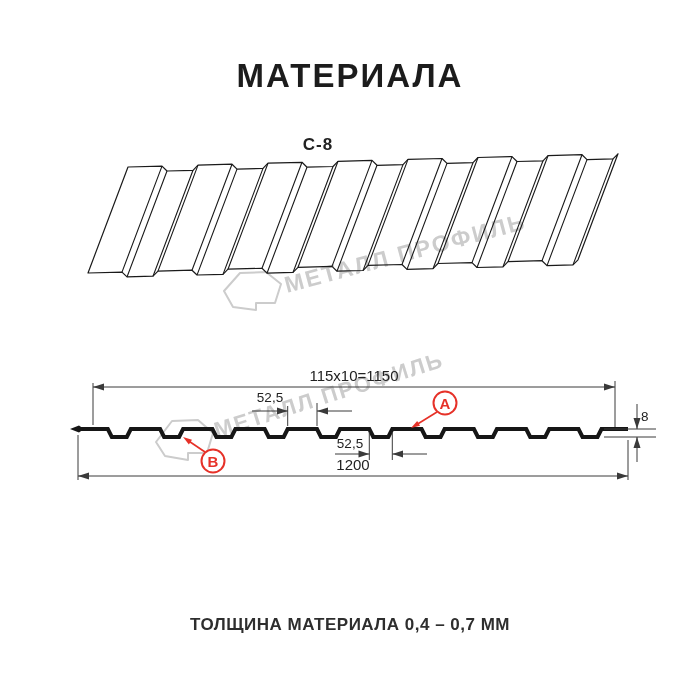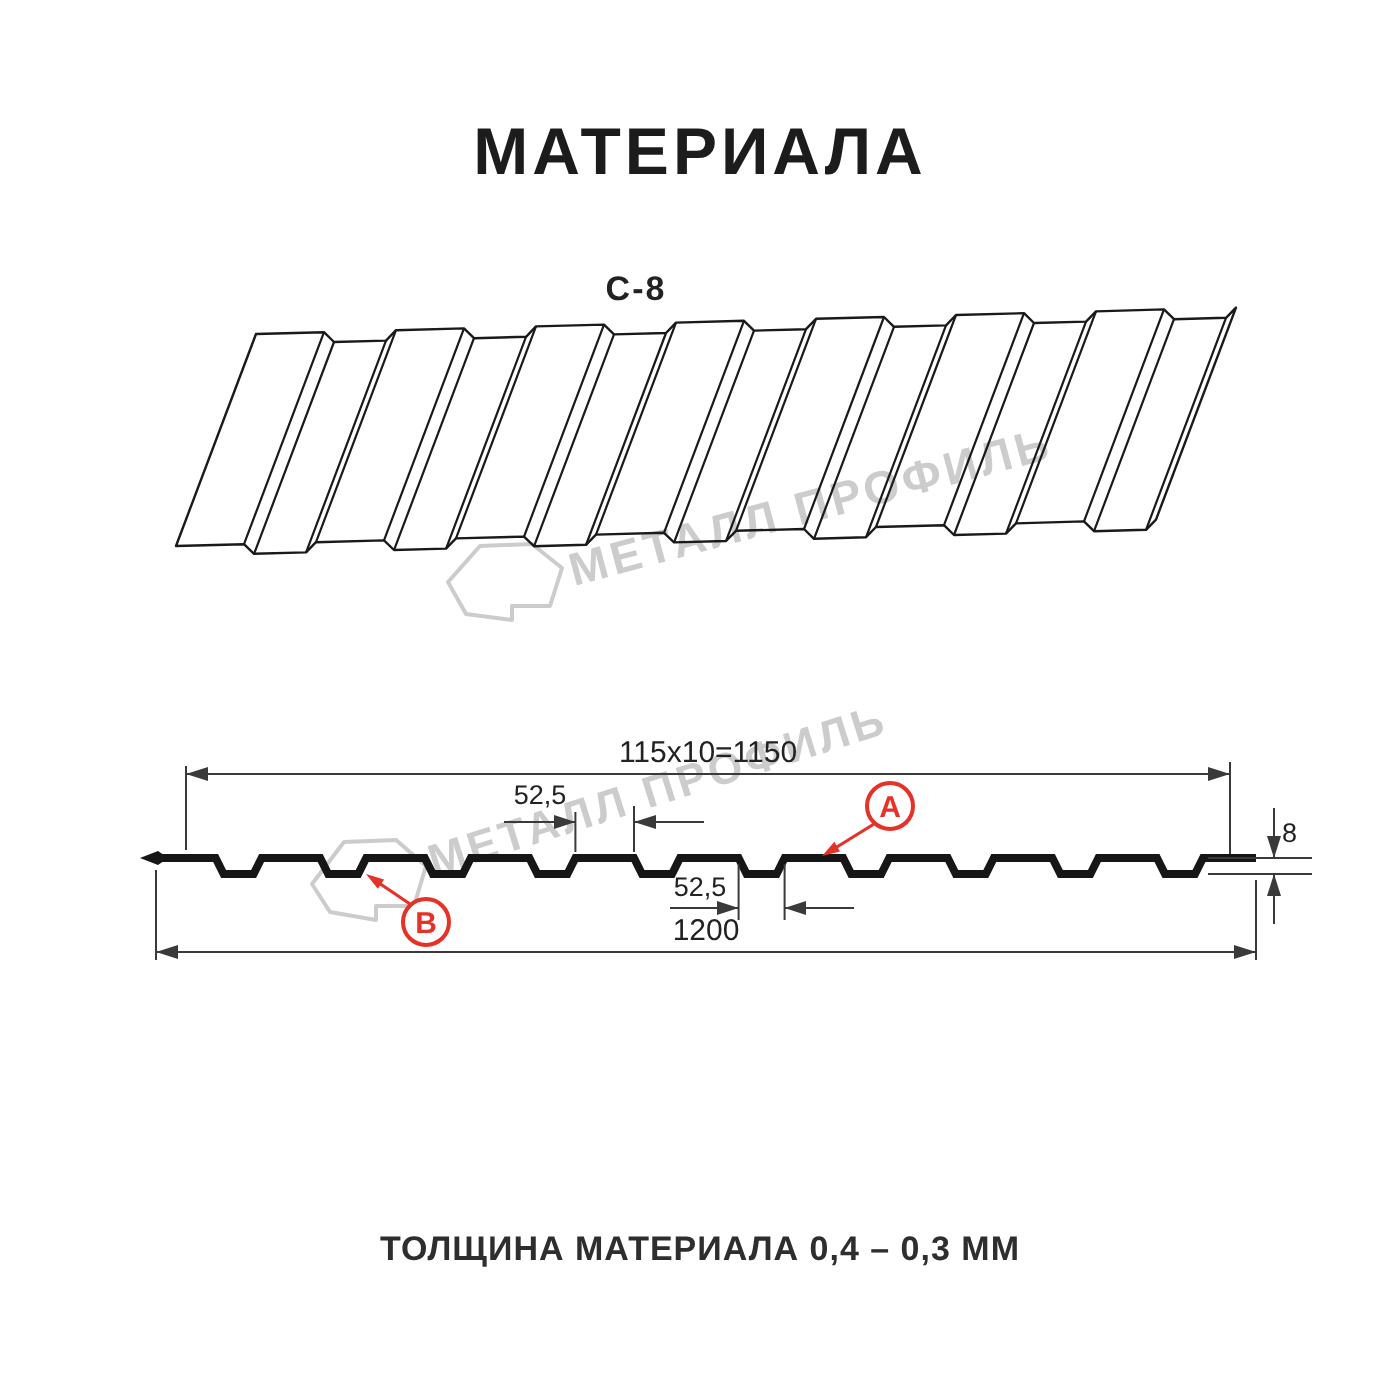--- a/index.html
+++ b/index.html
@@ -174,13 +174,13 @@
 
     <g>
       <line class="red" x1="205" y1="452" x2="188" y2="440.5" stroke-width="1.6"></line>
       <polygon class="red-fill" points="183,437 192,439.8 188.9,444.4"></polygon>
       <circle class="marker-circle" cx="213" cy="461" r="11.5"></circle>
       <text class="marker-text" x="213" y="466.5">В</text>
     </g>
   </g>
 </svg>
 
-<div class="footer-note">ТОЛЩИНА МАТЕРИАЛА 0,4 – 0,3 ММ</div>
+<div class="footer-note">ТОЛЩИНА МАТЕРИАЛА 0,4 – 0,7 ММ</div>
 
 </body></html>

